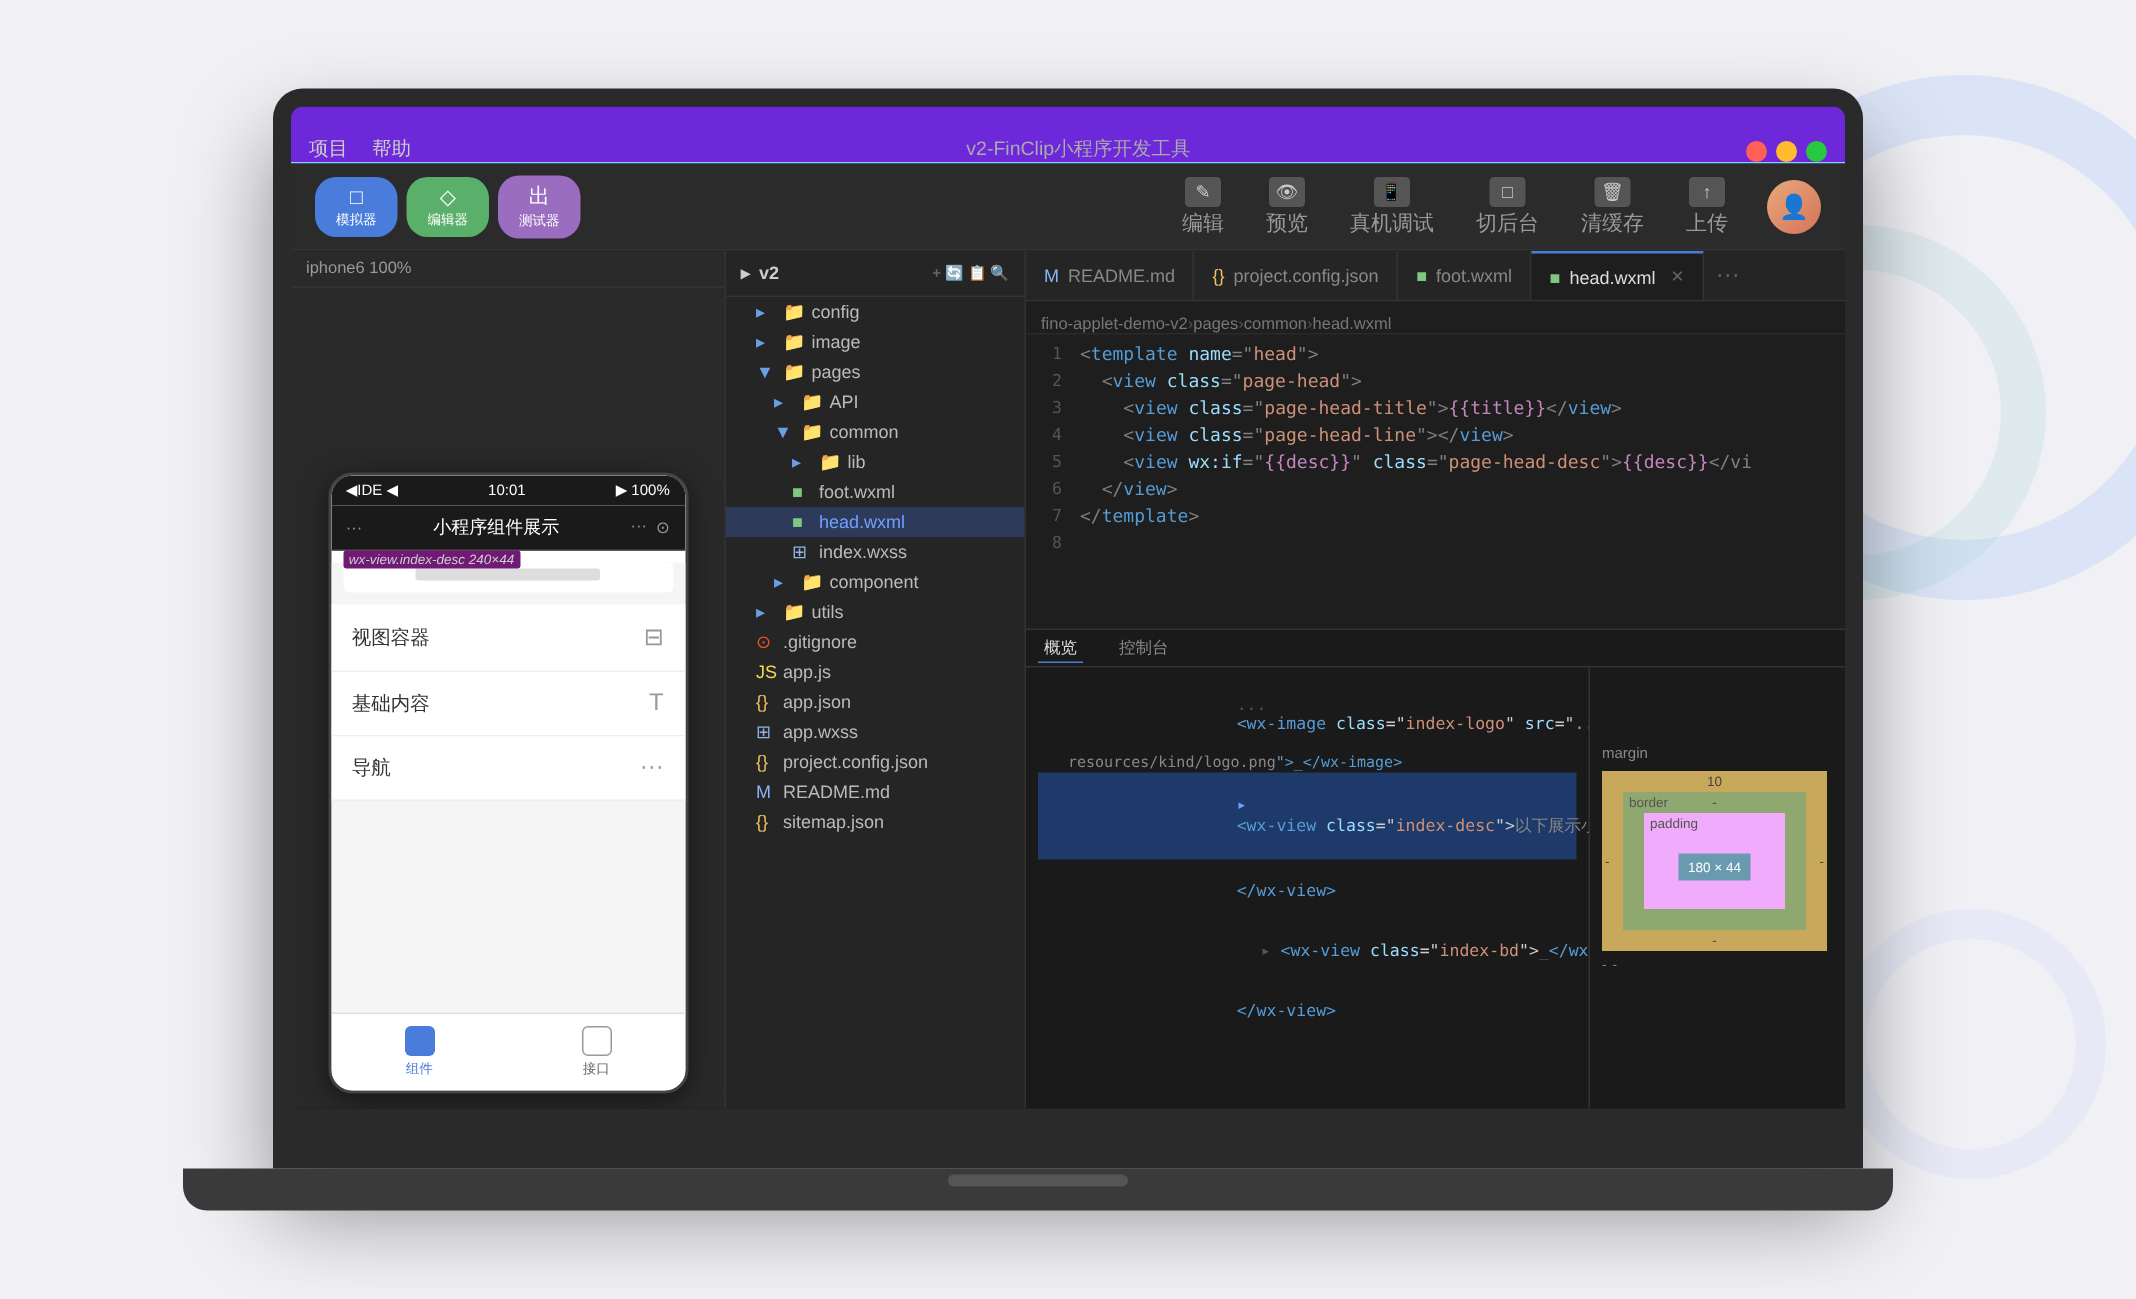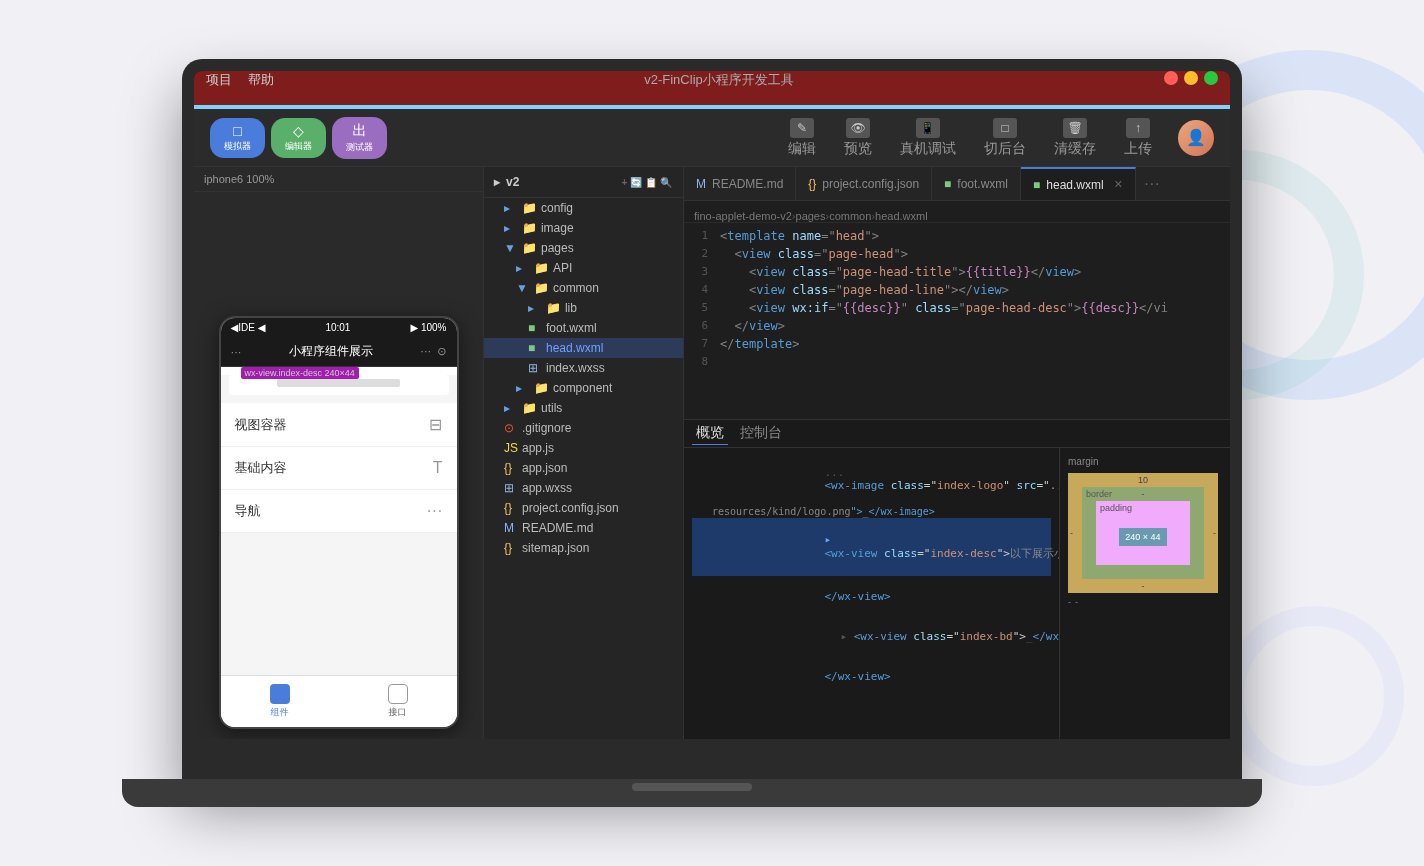--- a/index.html
+++ b/index.html
@@ -78,25 +78,25 @@
       top: 4px;
       width: 120px;
       height: 8px;
       background: #555;
       border-radius: 4px;
     }
 
     
     .titlebar {
       height: 38px;
-      background: #7f1d1d;
-      display: flex;
-      align-items: flex-start;
+      background: #6d28d9;
+      display: flex;
+      align-items: flex-end;
       padding: 0 12px;
-      border-bottom: 4px solid #7dd3fc;
+      border-bottom: 1px solid #7dd3fc;
       flex-shrink: 0;
     }
     .titlebar-menu {
       display: flex;
       gap: 16px;
       color: #ccc;
       font-size: 13px;
     }
     .titlebar-title {
       flex: 1;
@@ -259,26 +259,27 @@
     .phone-highlight-box {
       background: white;
       margin: 8px;
       border-radius: 4px;
       padding: 4px 8px;
       position: relative;
     }
     .phone-label-badge {
       position: absolute;
       top: -8px;
-      left: 12px;
-      background: #a21caf;
+      left: 0;
+      background: #701a75;
       color: #ccc;
       font-size: 9px;
       padding: 1px 4px;
       border-radius: 2px;
+      font-style: italic;
     }
     .phone-highlight-text {
       background: rgba(100,140,255,0.3);
       color: #333;
       font-size: 10px;
       padding: 6px 4px;
       border-radius: 2px;
       line-height: 1.5;
     }
     .phone-list-item {
@@ -492,23 +493,23 @@
     .html-attr { color: #9cdcfe; }
     .html-val { color: #ce9178; }
     .html-text { color: #888; }
     .html-line { margin: 1px 0; white-space: pre; }
     .html-line.highlighted { background: #2d4a7a; }
 
     .devtools-top-bar {
       display: flex;
       padding: 2px 8px;
       border-bottom: 1px solid #333;
-      font-size: 14px;
+      font-size: 11px;
       color: #888;
-      gap: 8px;
+      gap: 20px;
       flex-shrink: 0;
     }
     .devtools-top-tab {
       cursor: pointer;
       padding: 2px 4px;
     }
     .devtools-top-tab.active { color: #ddd; border-bottom: 1px solid #4a7cdc; }
   </style>
 </head>
 <body>
@@ -833,39 +834,39 @@
                     
                   </div>
                 </div>
 
                 <div class="devtools-content">
                   
                 </div>
               </div>
 
               <div class="devtools-right">
-                <div style="color:#888;font-size:10px;margin-bottom:6px;">margin</div>
+                <div style="color:#888;font-size:10px;margin-bottom:6px;margin-top:44px;">margin</div>
                 <div style="position:relative;width:150px;height:120px;">
 
                   <div style="position:absolute;top:0;left:0;right:0;bottom:0;background:#c8a85a;display:flex;align-items:flex-start;justify-content:center;">
                     <span style="font-size:9px;color:#444;margin-top:2px;">10</span>
                   </div>
                   <div style="position:absolute;bottom:2px;left:50%;transform:translateX(-50%);font-size:9px;color:#444;">-</div>
                   <div style="position:absolute;left:2px;top:50%;transform:translateY(-50%);font-size:9px;color:#444;">-</div>
                   <div style="position:absolute;right:2px;top:50%;transform:translateY(-50%);font-size:9px;color:#444;">-</div>
 
                   <div style="position:absolute;top:14px;left:14px;right:14px;bottom:14px;background:#8fa870;">
                     <span style="position:absolute;top:2px;left:4px;font-size:9px;color:#555;">border</span>
                     <div style="position:absolute;top:2px;left:50%;transform:translateX(-50%);font-size:9px;color:#444;">-</div>
                   </div>
 
                   <div style="position:absolute;top:28px;left:28px;right:28px;bottom:28px;background:#f0abfc;display:flex;align-items:center;justify-content:center;">
                     <span style="position:absolute;top:2px;left:4px;font-size:9px;color:#555;">padding</span>
 
-                    <div style="background:#6a9ab0;padding:4px 6px;font-size:9px;color:white;text-align:center;margin-top:8px;">240 × 44</div>
+                    <div style="background:#6a9ab0;padding:4px 6px;font-size:9px;color:white;text-align:center;margin-top:8px;">180 × 44</div>
                   </div>
                 </div>
                 <div style="font-size:9px;color:#888;margin-top:4px;display:flex;gap:4px;">
                   <span>-</span>
                   <span>-</span>
                 </div>
               </div>
             </div>
           </div>
 

